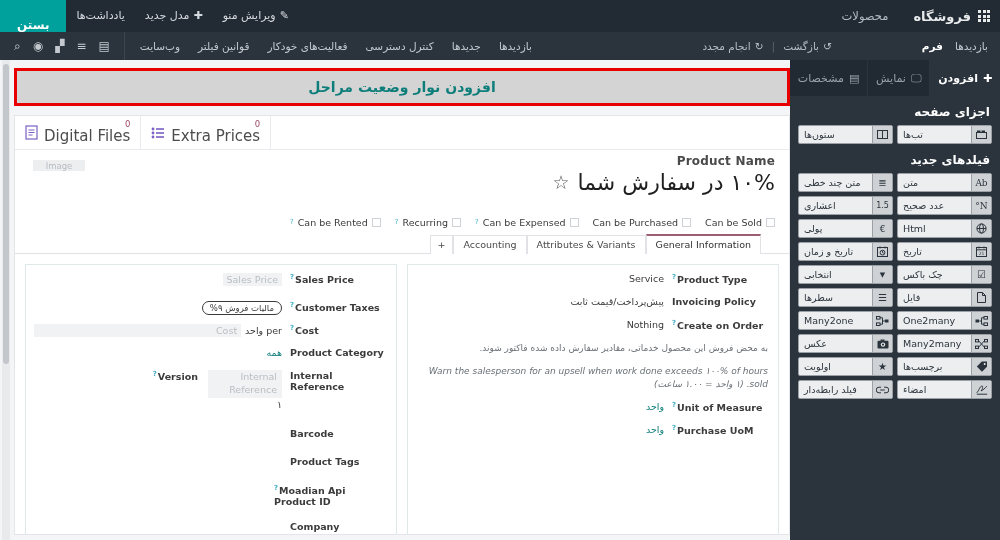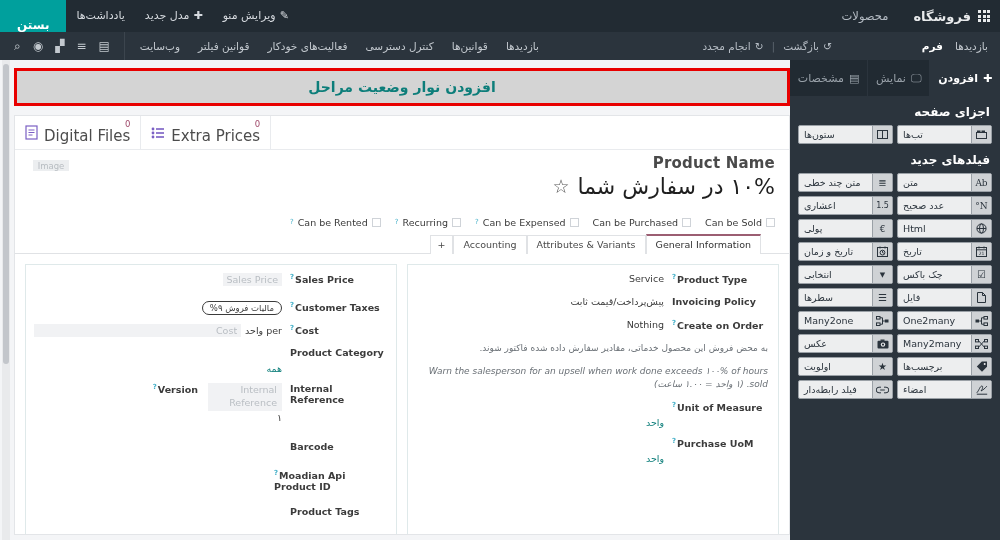--- a/index.html
+++ b/index.html
@@ -139,26 +139,26 @@
     border-right: 1px solid #e9ebee; cursor: pointer;
   }
   .smart-btn .sb-icon { color: #7b5fc4; font-size: 14px; display:flex; align-items:center; }
   .smart-btn .sb-txt { display: flex; flex-direction: column; align-items: flex-end; line-height: 1.05; }
   .smart-btn .sb-count { color: #a04a6b; font-size: 8.5px; }
   .smart-btn .sb-name { color: #4c4c4c; font-size: 15px; }
   .smart-fill { flex: 1 1 auto; }
 
   .title-row { position: relative; height: 62px; }
   .img-placeholder {
-    position: absolute; left: 18px; top: 10px; width: 36px; height: 11px;
+    position: absolute; left: 18px; top: 10px; width: 52px; height: 11px;
     background: #eceef0; color: #b7bcc1; font-size: 8.5px;
     display: flex; align-items: center; justify-content: center;
   }
   .title-block { position: absolute; right: 14px; top: 4px; text-align: right; }
-  .title-label { font-size: 15px; color: #4a4a4a; font-weight: bold; letter-spacing: .2px; }
+  .title-label { font-size: 12px; color: #4a4a4a; font-weight: bold; letter-spacing: .2px; }
   .title-value {
     font-size: 22px; color: #1f1f1f; direction: rtl; margin-top: 2px;
     display: flex; align-items: center; gap: 8px; justify-content: flex-end;
   }
   .star { color: #555; font-size: 19px; cursor: pointer; line-height: 1; }
 
   .checks-row {
     display: flex; direction: rtl; justify-content: flex-start; align-items: center;
     gap: 14px; padding: 0 14px 0 0; height: 20px;
   }
@@ -187,21 +187,21 @@
   .frow {
     display: flex; direction: rtl; align-items: flex-start;
     margin-bottom: 9px; min-height: 14px;
   }
   .flab {
     flex: 0 0 auto; width: 104px; text-align: left; font-size: 9.5px; color: #3b3b3b;
     font-weight: bold; padding-left: 6px; direction: ltr;
   }
   .flab .sup { color: #44b0c8; font-size: 7px; vertical-align: super; margin-right: 1px; }
   .fval { flex: 1 1 auto; text-align: right; font-size: 9.5px; color: #3b3b3b; padding-right: 2px; }
-  .fval.teal { color: #0d7e7a; margin-top: 16px; }
+  .fval.teal { color: #0d7e7a; }
   .fval.ph { background: #f1f2f4; color: #b9bec3; display: inline-block; padding: 1px 4px; }
   .tag-pill {
     display: inline-block; border: 1px solid #3b3b3b; border-radius: 9px;
     padding: 0 7px; font-size: 8.5px; color: #3b3b3b; line-height: 12px;
   }
   .help-note {
     direction: rtl; text-align: right; font-size: 9px; color: #6a7076;
     line-height: 1.5; margin: 4px 2px 9px 2px;
   }
   .help-note.italic { font-style: italic; }
@@ -260,21 +260,21 @@
       </span>
       <span class="sb-sep">|</span>
       <span class="sb-act">
         <span>↻</span>
         <span>انجام مجدد</span>
       </span>
     </div>
     <div class="subbar-spacer"></div>
     <div class="subbar-menu">
       <div class="sbm-item">بازدیدها</div>
-      <div class="sbm-item">قوانین‌ها</div>
+      <div class="sbm-item">جدید‌ها</div>
       <div class="sbm-item">کنترل دسترسی</div>
       <div class="sbm-item">فعالیت‌های خودکار</div>
       <div class="sbm-item">قوانین فیلتر</div>
       <div class="sbm-item">وب‌سایت</div>
     </div>
     <div class="subbar-icons">
       <span>▤</span>
       <span>≡</span>
       <span>▞</span>
       <span>◉</span>
@@ -427,29 +427,29 @@
             </div>
 
             <div class="frow" style="margin-top:18px">
               <div class="flab">
                 <span>Barcode</span>
               </div>
               <div class="fval"></div>
             </div>
 
             <div class="frow" style="margin-top:14px">
+              <div class="flab">
+                <span>Product Tags</span>
+              </div>
+              <div class="fval"></div>
+            </div>
+
+            <div class="frow" style="margin-top:14px">
               <div class="flab" style="width:120px">
                 <span class="sup">?</span><span>Moadian Api Product ID</span>
-              </div>
-              <div class="fval"></div>
-            </div>
-
-            <div class="frow" style="margin-top:14px">
-              <div class="flab">
-                <span>Product Tags</span>
               </div>
               <div class="fval"></div>
             </div>
 
             <div class="frow" style="margin-top:14px">
               <div class="flab">
                 <span>Company</span>
               </div>
               <div class="fval"></div>
             </div>

